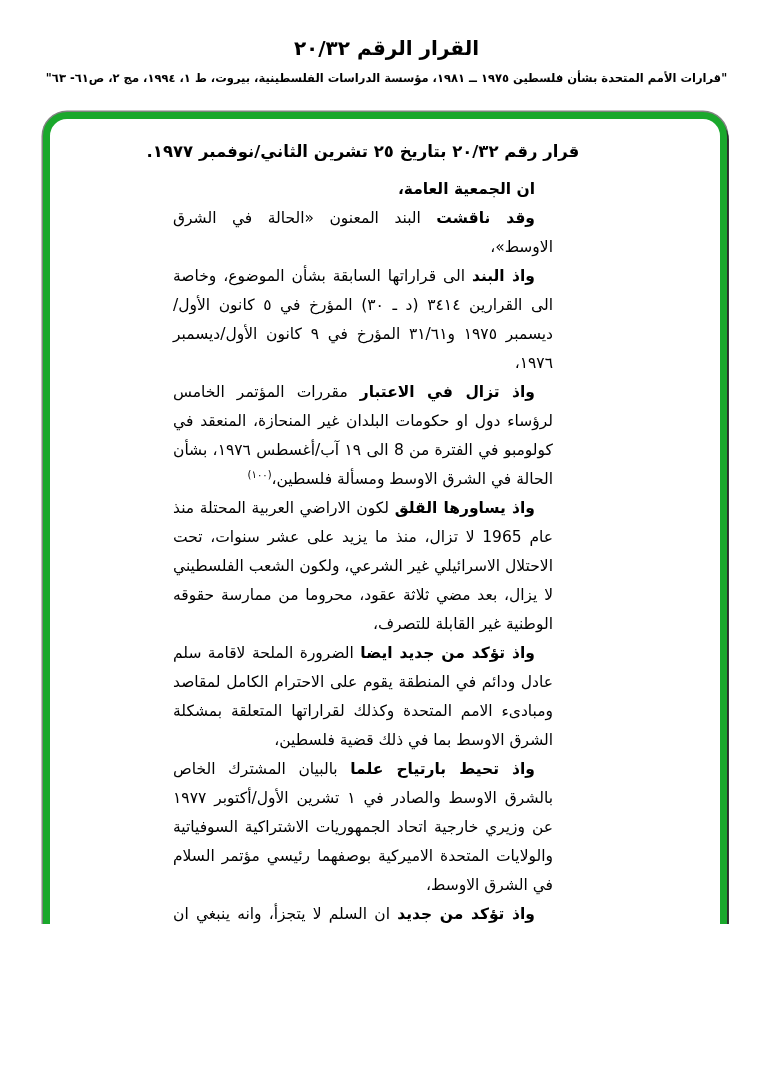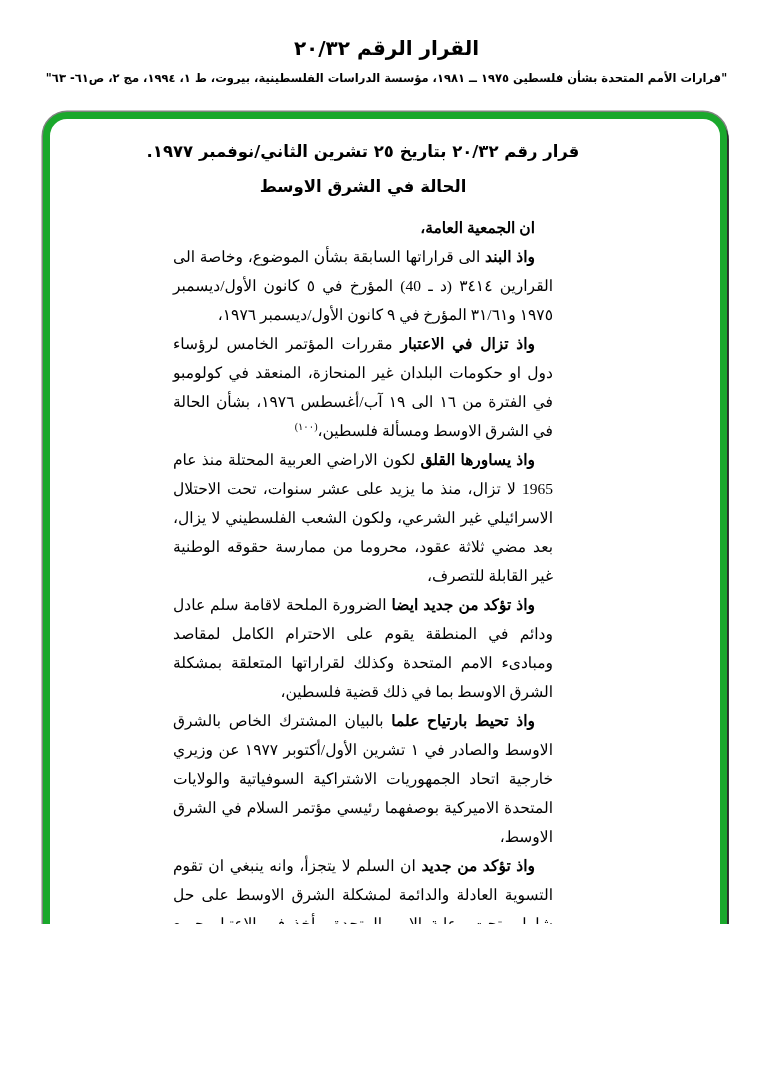--- a/index.html
+++ b/index.html
@@ -63,21 +63,20 @@
     font-size: 16.5px;
     line-height: 24px;
     text-align: center;
     margin-bottom: 14px;
   }
   .para {
     font-size: 15.5px;
     line-height: 29px;
     text-align: justify;
     text-indent: 18px;
-    font-family: Liberation Serif, serif;
   }
   .para .lead { font-weight: 700; }
   .para sup { font-size: 10px; line-height: 0; }
   .para sup:empty, .para .rest:empty { display: none; }
   
   .footnote {
     position: absolute;
     right: 55px;
     bottom: 20px;
     width: 138px;
@@ -106,25 +105,25 @@
 
   <div class="header">
     <div class="doc-title">القرار الرقم ٢٠/٣٢</div>
     <div class="doc-source">"قرارات الأمم المتحدة بشأن فلسطين ١٩٧٥ ــ ١٩٨١، مؤسسة الدراسات الفلسطينية، بيروت، ط ١، ١٩٩٤، مج ٢، ص٦١- ٦٣"</div>
   </div>
 
   <div class="green-box">
 
     <div class="doc-body">
       <div class="res-line">قرار رقم ٢٠/٣٢ بتاريخ ٢٥ تشرين الثاني/نوفمبر ١٩٧٧.</div>
-      <div class="res-subject">الحالة في الشرق الاوسط</div>
 
       <div class="para"><span class="lead">ان الجمعية العامة،</span></div>
-      <div class="para"><span class="lead">واذ البند</span><span class="rest"> الى قراراتها السابقة بشأن الموضوع، وخاصة الى القرارين ٣٤١٤ (د ـ 40) المؤرخ في ٥ كانون الأول/ديسمبر ١٩٧٥ و٣١/٦١ المؤرخ في ٩ كانون الأول/ديسمبر ١٩٧٦،</span></div>
-      <div class="para"><span class="lead">واذ تزال في الاعتبار</span><span class="rest"> مقررات المؤتمر الخامس لرؤساء دول او حكومات البلدان غير المنحازة، المنعقد في كولومبو في الفترة من ١٦ الى ١٩ آب/أغسطس ١٩٧٦، بشأن الحالة في الشرق الاوسط ومسألة فلسطين،</span><sup>(١٠٠)</sup></div>
+      <div class="para"><span class="lead">وقد ناقشت</span><span class="rest"> البند المعنون «الحالة في الشرق الاوسط»،</span></div>
+      <div class="para"><span class="lead">واذ البند</span><span class="rest"> الى قراراتها السابقة بشأن الموضوع، وخاصة الى القرارين ٣٤١٤ (د ـ ٣٠) المؤرخ في ٥ كانون الأول/ديسمبر ١٩٧٥ و٣١/٦١ المؤرخ في ٩ كانون الأول/ديسمبر ١٩٧٦،</span></div>
+      <div class="para"><span class="lead">واذ تزال في الاعتبار</span><span class="rest"> مقررات المؤتمر الخامس لرؤساء دول او حكومات البلدان غير المنحازة، المنعقد في كولومبو في الفترة من 8 الى ١٩ آب/أغسطس ١٩٧٦، بشأن الحالة في الشرق الاوسط ومسألة فلسطين،</span><sup>(١٠٠)</sup></div>
       <div class="para"><span class="lead">واذ يساورها القلق</span><span class="rest"> لكون الاراضي العربية المحتلة منذ عام 1965 لا تزال، منذ ما يزيد على عشر سنوات، تحت الاحتلال الاسرائيلي غير الشرعي، ولكون الشعب الفلسطيني لا يزال، بعد مضي ثلاثة عقود، محروما من ممارسة حقوقه الوطنية غير القابلة للتصرف،</span></div>
       <div class="para"><span class="lead">واذ تؤكد من جديد ايضا</span><span class="rest"> الضرورة الملحة لاقامة سلم عادل ودائم في المنطقة يقوم على الاحترام الكامل لمقاصد ومبادىء الامم المتحدة وكذلك لقراراتها المتعلقة بمشكلة الشرق الاوسط بما في ذلك قضية فلسطين،</span></div>
       <div class="para"><span class="lead">واذ تحيط بارتياح علما</span><span class="rest"> بالبيان المشترك الخاص بالشرق الاوسط والصادر في ١ تشرين الأول/أكتوبر ١٩٧٧ عن وزيري خارجية اتحاد الجمهوريات الاشتراكية السوفياتية والولايات المتحدة الاميركية بوصفهما رئيسي مؤتمر السلام في الشرق الاوسط،</span></div>
       <div class="para"><span class="lead">واذ تؤكد من جديد</span><span class="rest"> ان السلم لا يتجزأ، وانه ينبغي ان تقوم التسوية العادلة والدائمة لمشكلة الشرق الاوسط على حل شامل، تحت رعاية الامم المتحدة، يأخذ في الاعتبار جميع نواحي النزاع العربي ـ الاسرائيلي، وخاصة نيل الشعب الفلسطيني جميع حقوقه الوطنية غير القابلة للتصرف وانسحاب اسرائيل من جميع الاراضي العربية المحتلة،</span></div>
     </div>
 
     <div class="footnote">
       <div class="fn-rule"></div>
       <div class="fn-text">
         <span>(١٠٠)</span>

